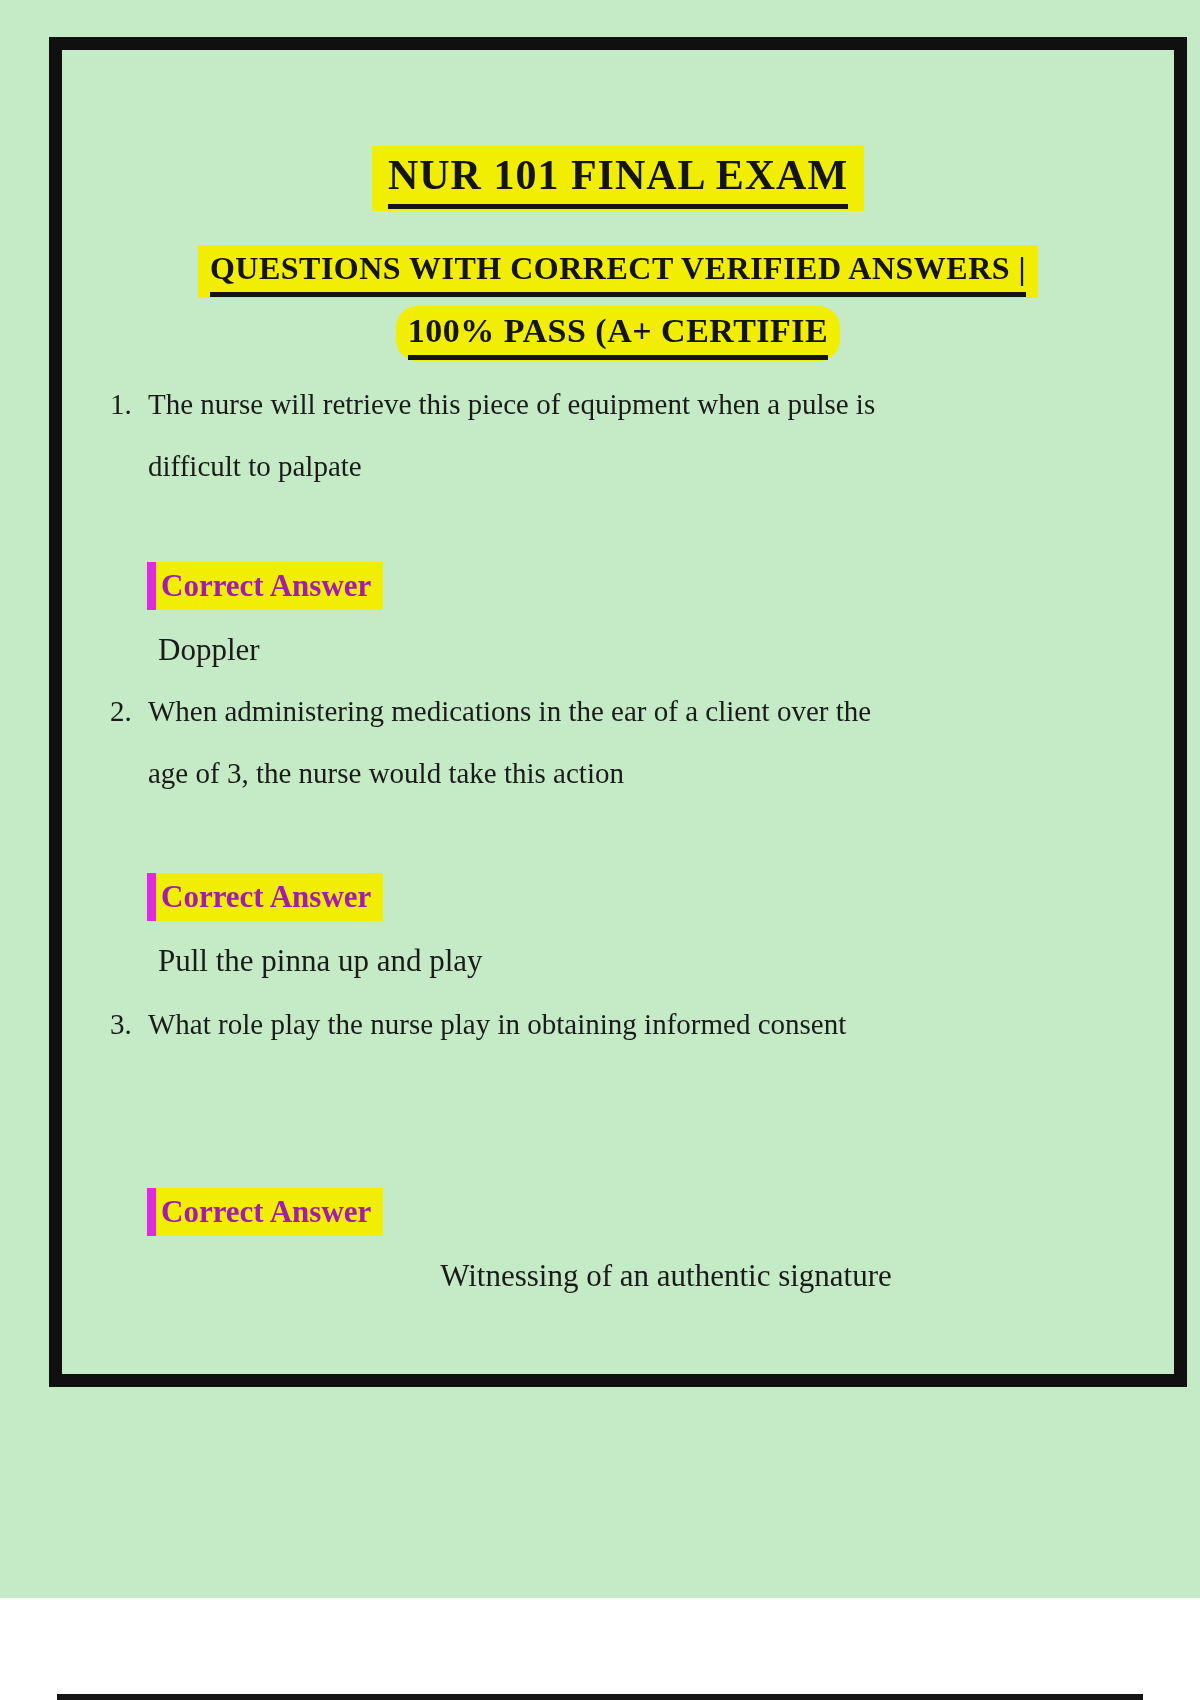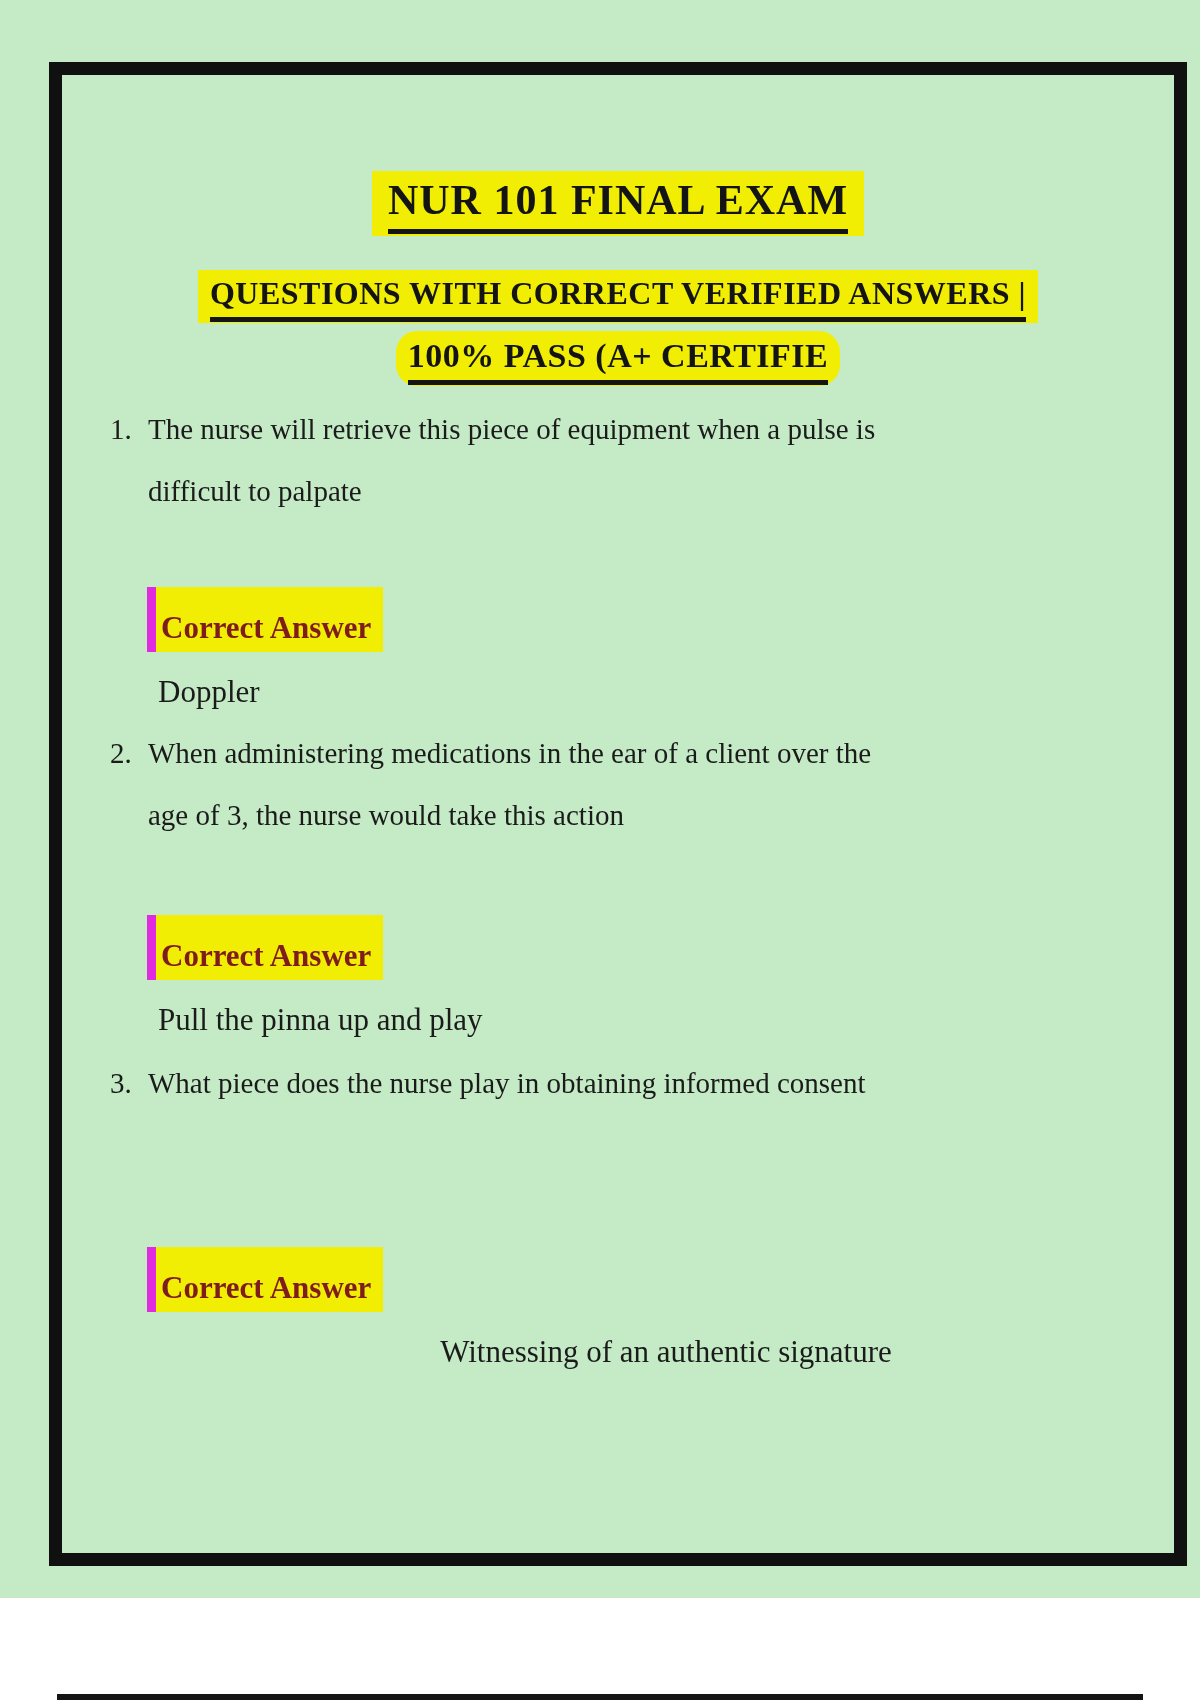--- a/index.html
+++ b/index.html
@@ -7,22 +7,22 @@
     width:1200px; height:1700px; position:relative;
     background:#ffffff;
     font-family:"Liberation Serif", serif;
     overflow:hidden;
   }
   .green-bg {
     position:absolute; left:0; top:0; width:1200px; height:1598px;
     background:#c5ebc6;
   }
   .frame {
-    position:absolute; left:49px; top:62px;
-    width:1138px; height:1504px;
+    position:absolute; left:49px; top:37px;
+    width:1138px; height:1350px;
     box-sizing:border-box;
     border:13px solid #101010;
   }
   .content {
     position:absolute; left:0; top:0; right:0; bottom:0;
     color:#1b1b1b;
   }
   .header-block { text-align:center; }
   .hl {
     background:#f1ee04;
@@ -70,25 +70,25 @@
   .q-cont { padding-left:38px; }
   .ca-row {
     margin-left:37px;
     display:flex;
     align-items:stretch;
     width:max-content;
   }
   .ca-bar { width:9px; background:#e02ae0; flex:none; }
   .ca-label {
     background:#f1ee04;
-    color:#7f1d1d;
+    color:#a21caf;
     font-weight:bold;
     font-size:31px;
     line-height:44px;
-    padding:19px 12px 2px 5px;
+    padding:2px 12px 2px 5px;
   }
   .ans {
     margin-left:48px;
     font-size:31px;
     line-height:36px;
     white-space:nowrap;
   }
   .q1 .q-first { margin-top:12px; }
   .q1 .ca-row  { margin-top:65px; }
   .q1 .ans     { margin-top:22px; }
@@ -148,21 +148,21 @@
         <div class="ca-row">
           <span class="ca-bar"></span>
           <span class="ca-label">Correct Answer</span>
         </div>
         <div class="ans">Pull the pinna up and play</div>
       </div>
 
       <div class="q3">
         <div class="q-line q-first">
           <span class="q-num">3.</span>
-          <span>What piece does the nurse play in obtaining informed consent</span>
+          <span>What role play the nurse play in obtaining informed consent</span>
         </div>
         <div class="ca-row">
           <span class="ca-bar"></span>
           <span class="ca-label">Correct Answer</span>
         </div>
         <div class="ans">Witnessing of an authentic signature</div>
       </div>
 
     </div>
   </div>

